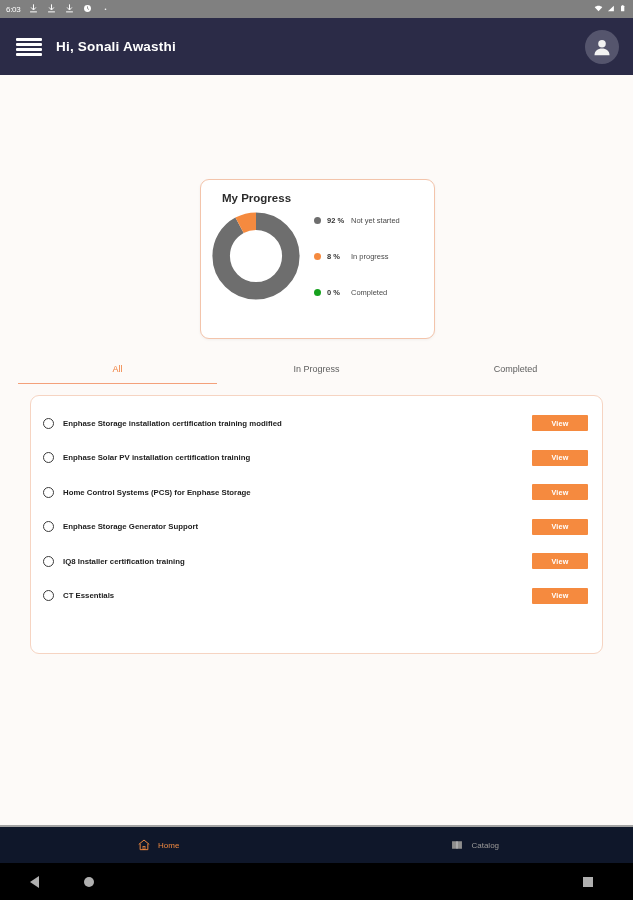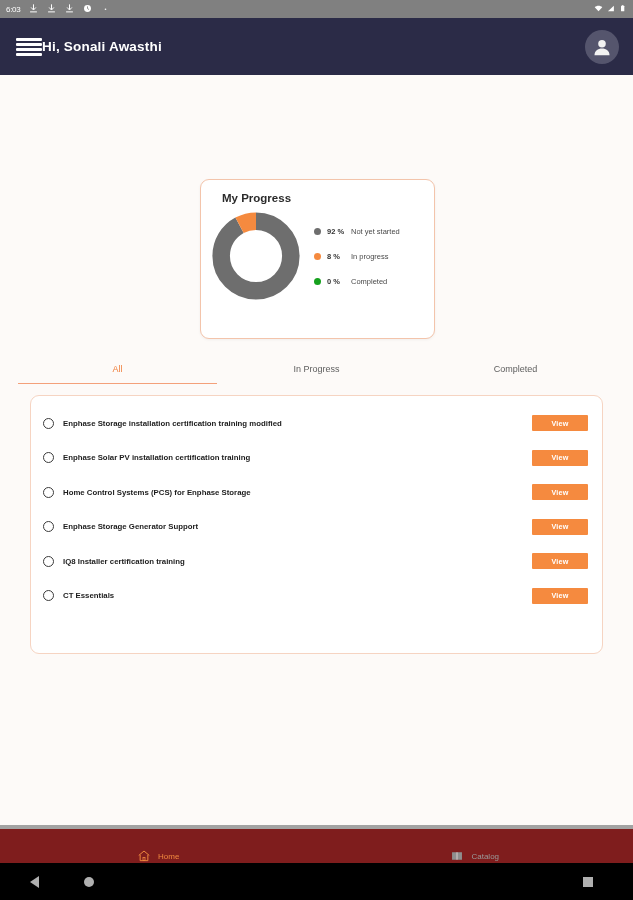--- a/index.html
+++ b/index.html
@@ -24,40 +24,40 @@
 
   
   .appbar {
     height:57px; background:#2b2b47; flex:0 0 57px;
     display:flex; align-items:center; padding:0 16px;
     position:relative;
   }
   .hamburger { width:26px; height:18px; display:flex; flex-direction:column;
                justify-content:space-between; cursor:pointer; }
   .hamburger span { display:block; height:3px; background:#ffffff; border-radius:1px; }
-  .greeting { color:#ffffff; font-size:13.5px; font-weight:bold; letter-spacing:.2px; }
+  .greeting { color:#ffffff; font-size:13.5px; font-weight:bold; margin-left:14px; letter-spacing:.2px; }
   .avatar {
     position:absolute; right:14px; top:50%; transform:translateY(-50%);
     width:34px; height:34px; border-radius:50%; background:#55556d;
     display:flex; align-items:center; justify-content:center; cursor:pointer;
   }
 
   
   .content { flex:1 1 auto; background:#fdfaf8; position:relative; overflow:hidden; }
 
   
   .progress-card {
     position:absolute; left:200px; top:104px; width:235px; height:160px;
     background:#ffffff; border:1px solid #f3c4ab; border-radius:9px;
     box-shadow:0 1px 3px rgba(0,0,0,.05);
   }
   .progress-title { font-size:11.5px; font-weight:bold; color:#2b2b2b; margin:12px 0 0 12px;padding-left:9px; }
   .chart-row { display:flex; align-items:center; margin-top:6px; padding-left:9px; }
   .donut { width:92px; height:92px; flex:0 0 92px; position:relative; }
-  .legend { margin-left:12px; display:flex; flex-direction:column; gap:16px; }
+  .legend { margin-left:12px; display:flex; flex-direction:column; gap:27px; }
   .legend-item { display:flex; align-items:center; font-size:7.5px; color:#3a3a3a; white-space:nowrap; }
   .legend-dot { width:7px; height:7px; border-radius:50%; flex:0 0 7px; margin-right:6px; }
   .legend-pct { min-width:24px; font-weight:bold; color:#333; }
   .legend-label { margin-left:0; color:#4a4a4a; }
 
   
   .tabs { position:absolute; left:18px; top:289px; width:597px; display:flex; }
   .tab { flex:1; text-align:center; font-size:9px; color:#5e5e5e; padding-bottom:9px;
          cursor:pointer; border-bottom:1.5px solid transparent; }
   .tab.active { color:#f07f3c; border-bottom:1.5px solid #f4a07a; }
@@ -76,22 +76,22 @@
   }
   .course-title { font-size:7.8px; color:#1c1c1c; font-weight:bold; flex:1; white-space:nowrap; }
   .view-btn {
     background:#f58a3f; color:#ffffff; font-size:7.2px; font-weight:bold;
     border:none; border-radius:1px; width:56px; height:16px; cursor:pointer;
     letter-spacing:.2px;
   }
 
   
   .bottomnav {
-    flex:0 0 38px; height:38px; background:#7f1d1d;
-    border-top:4px solid #a3a3a3; display:flex; align-items:flex-end;
+    flex:0 0 38px; height:38px; background:#0f172a;
+    border-top:2px solid #a3a3a3; display:flex; align-items:center;
   }
   .navitem { flex:1; display:flex; align-items:center; justify-content:center;
              gap:7px; font-size:8px; color:#9a9a9a; cursor:pointer; }
   .navitem.active { color:#f0883f; }
   .navicon { width:14px; height:14px; display:block; }
 
   
   .androidnav { flex:0 0 37px; height:37px; background:#000000; position:relative; }
   .an-back { position:absolute; left:30px; top:50%; transform:translateY(-50%);
              width:0;height:0;border-top:6px solid transparent;border-bottom:6px solid transparent;

